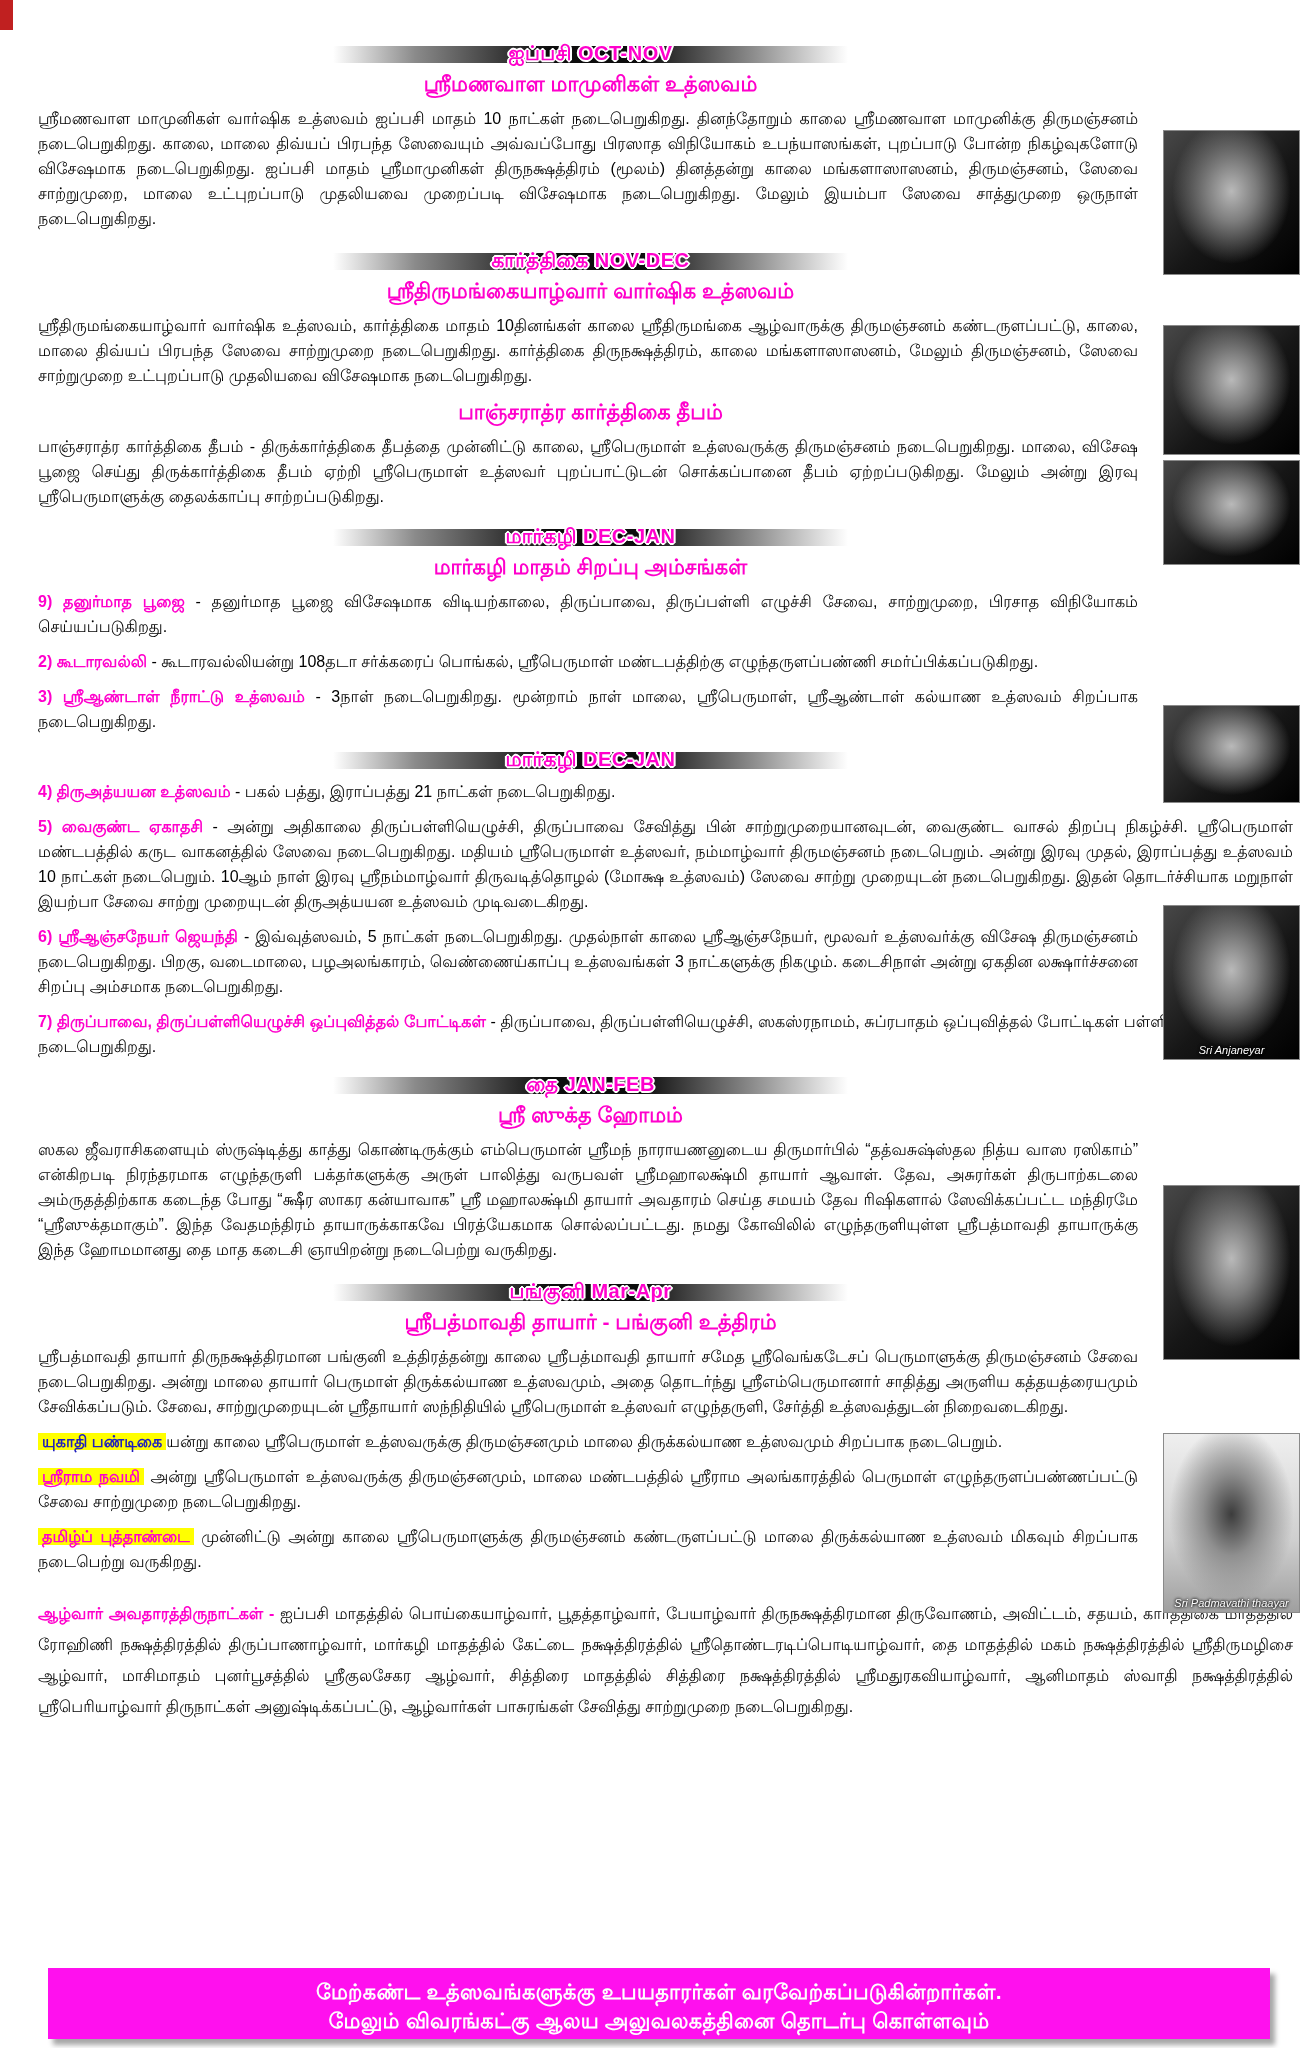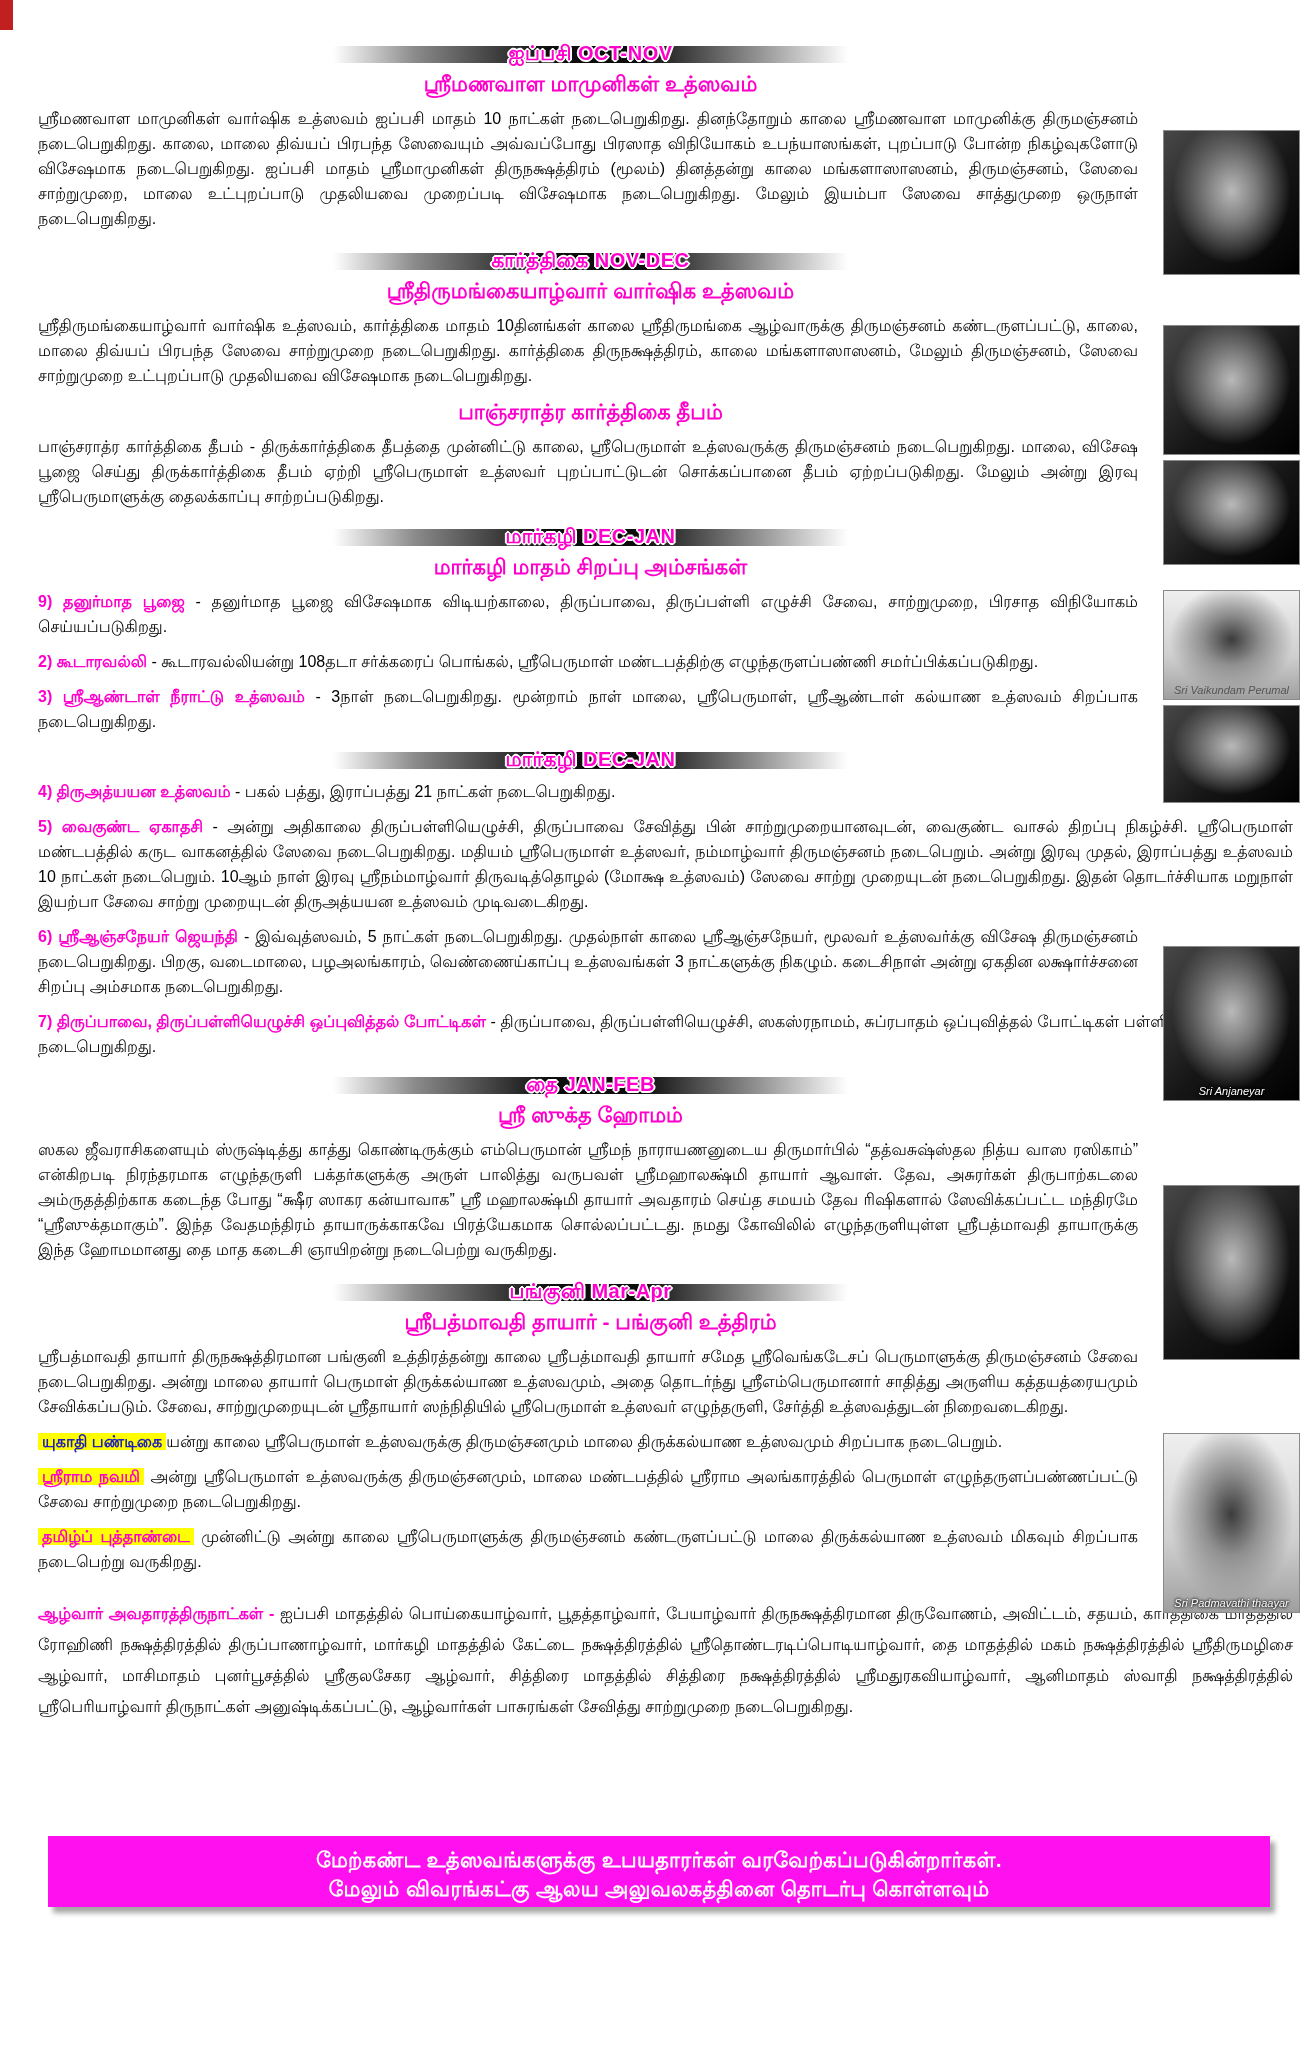--- a/index.html
+++ b/index.html
@@ -51,21 +51,21 @@
       radial-gradient(ellipse at 50% 45%, #3c3c3c 0%, #8f8f8f 30%, rgba(255,255,255,0) 65%),
       linear-gradient(180deg,#efefef 0%,#cfcfcf 60%,#9f9f9f 100%);
   }
   .photo .cap{
     font-size:11px;font-style:italic;color:#fff;
     text-shadow:0 0 3px #000,0 0 3px #000;
     padding-bottom:3px;white-space:nowrap;
   }
   
   .footer{
-    position:absolute;left:48px;top:1836px;width:1222px;
+    position:absolute;left:48px;top:1968px;width:1222px;
     background:#ff10ee;color:#fff;text-align:center;
     padding:9px 0 4px 0;
     box-shadow:5px 6px 5px rgba(0,0,0,.35);
   }
   .footer div{font-size:21px;font-weight:bold;line-height:29px;letter-spacing:.3px;}
 </style>
 </head>
 <body>
 
 <div class="page">
@@ -118,25 +118,22 @@
     <p class="txt pad-img"><span class="hl hl-blue">யுகாதி பண்டிகை</span><span>யன்று காலை ஸ்ரீபெருமாள் உத்ஸவருக்கு திருமஞ்சனமும் மாலை திருக்கல்யாண உத்ஸவமும் சிறப்பாக நடைபெறும்.</span></p>
     <p class="txt pad-img"><span class="hl hl-mag">ஸ்ரீராம நவமி</span><span> அன்று ஸ்ரீபெருமாள் உத்ஸவருக்கு திருமஞ்சனமும், மாலை மண்டபத்தில் ஸ்ரீராம அலங்காரத்தில் பெருமாள் எழுந்தருளப்பண்ணப்பட்டு சேவை சாற்றுமுறை நடைபெறுகிறது.</span></p>
     <p class="txt pad-img" style="margin-bottom:24px;"><span class="hl hl-mag">தமிழ்ப் புத்தாண்டை</span><span> முன்னிட்டு அன்று காலை ஸ்ரீபெருமாளுக்கு திருமஞ்சனம் கண்டருளப்பட்டு மாலை திருக்கல்யாண உத்ஸவம் மிகவும் சிறப்பாக நடைபெற்று வருகிறது.</span></p>
 
     <p class="txt azhwar-para"><span class="azhwar-lead">ஆழ்வார் அவதாரத்திருநாட்கள் -</span><span> ஐப்பசி மாதத்தில் பொய்கையாழ்வார், பூதத்தாழ்வார், பேயாழ்வார் திருநக்ஷத்திரமான திருவோணம், அவிட்டம், சதயம், கார்த்திகை மாதத்தில் ரோஹிணி நக்ஷத்திரத்தில் திருப்பாணாழ்வார், மார்கழி மாதத்தில் கேட்டை நக்ஷத்திரத்தில் ஸ்ரீதொண்டரடிப்பொடியாழ்வார், தை மாதத்தில் மகம் நக்ஷத்திரத்தில் ஸ்ரீதிருமழிசை ஆழ்வார், மாசிமாதம் புனர்பூசத்தில் ஸ்ரீகுலசேகர ஆழ்வார், சித்திரை மாதத்தில் சித்திரை நக்ஷத்திரத்தில் ஸ்ரீமதுரகவியாழ்வார், ஆனிமாதம் ஸ்வாதி நக்ஷத்திரத்தில் ஸ்ரீபெரியாழ்வார் திருநாட்கள் அனுஷ்டிக்கப்பட்டு, ஆழ்வார்கள் பாசுரங்கள் சேவித்து சாற்றுமுறை நடைபெறுகிறது.</span></p>
   </div>
 
   <div class="photo" style="top:130px;height:145px;"></div>
   <div class="photo" style="top:325px;height:130px;"></div>
   <div class="photo" style="top:460px;height:105px;"></div>
-  <div class="photo photo--light" style="top:590px;height:110px;">
-    <span class="cap" style="color:#555;text-shadow:none;">Sri Vaikundam Perumal</span>
-  </div>
   <div class="photo" style="top:705px;height:98px;"></div>
-  <div class="photo" style="top:946px;height:155px;">
+  <div class="photo" style="top:905px;height:155px;">
     <span class="cap">Sri Anjaneyar</span>
   </div>
   <div class="photo" style="top:1185px;height:175px;"></div>
   <div class="photo photo--light" style="top:1433px;height:180px;">
     <span class="cap">Sri Padmavathi thaayar</span>
   </div>
 
   <div class="footer">
     <div>மேற்கண்ட உத்ஸவங்களுக்கு உபயதாரர்கள் வரவேற்கப்படுகின்றார்கள்.</div>
     <div>மேலும் விவரங்கட்கு ஆலய அலுவலகத்தினை  தொடர்பு கொள்ளவும்</div>

